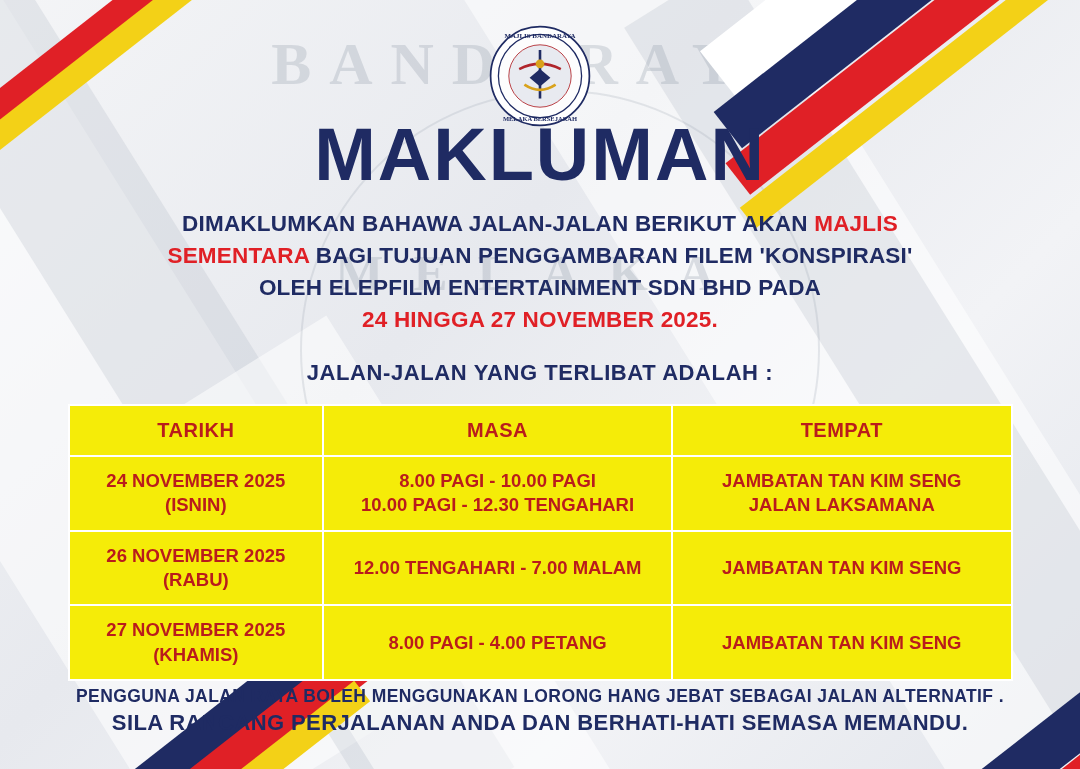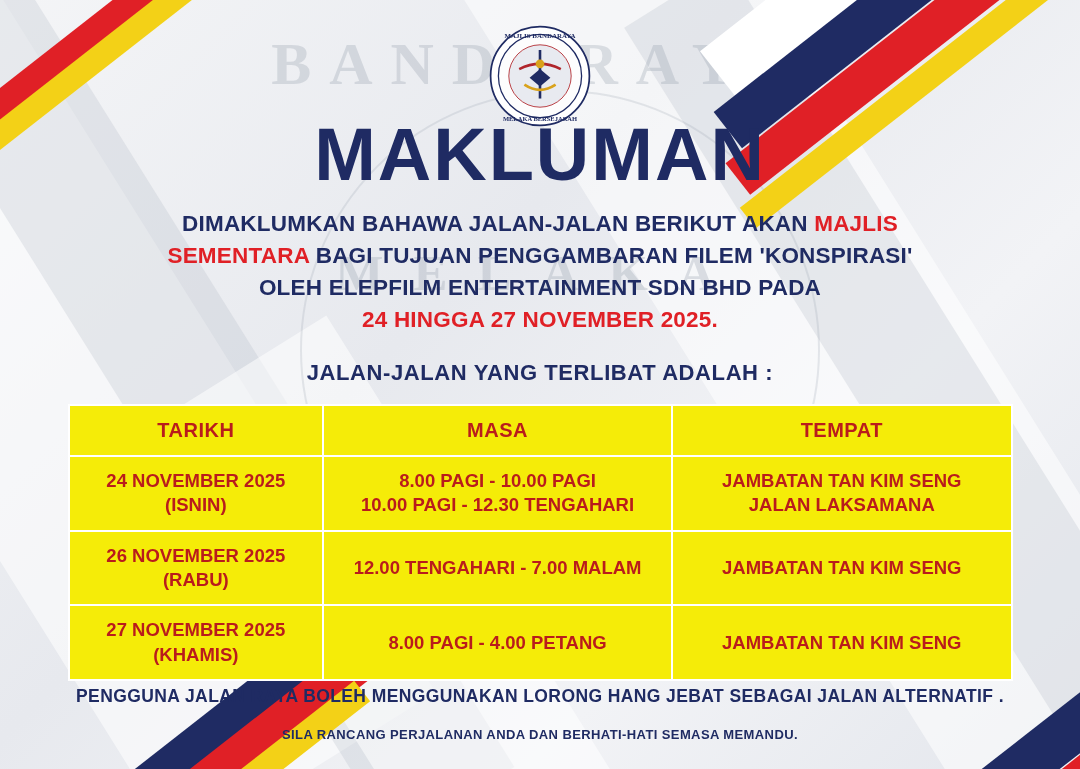--- a/index.html
+++ b/index.html
@@ -158,22 +158,22 @@
   table.info col.c3 { width: 36%; }
 
   .note1 {
     margin-top: 5px;
     font-size: 17.5px;
     font-weight: bold;
     color: #1f2b63;
     letter-spacing: 0.4px;
   }
   .note2 {
-    margin-top: 20px;
-    font-size: 13px;
+    margin-top: 3px;
+    font-size: 22px;
     font-weight: bold;
     color: #1f2b63;
     letter-spacing: 0.4px;
   }
 </style>
 </head>
 <body>
 
 <div class="poster">
 

